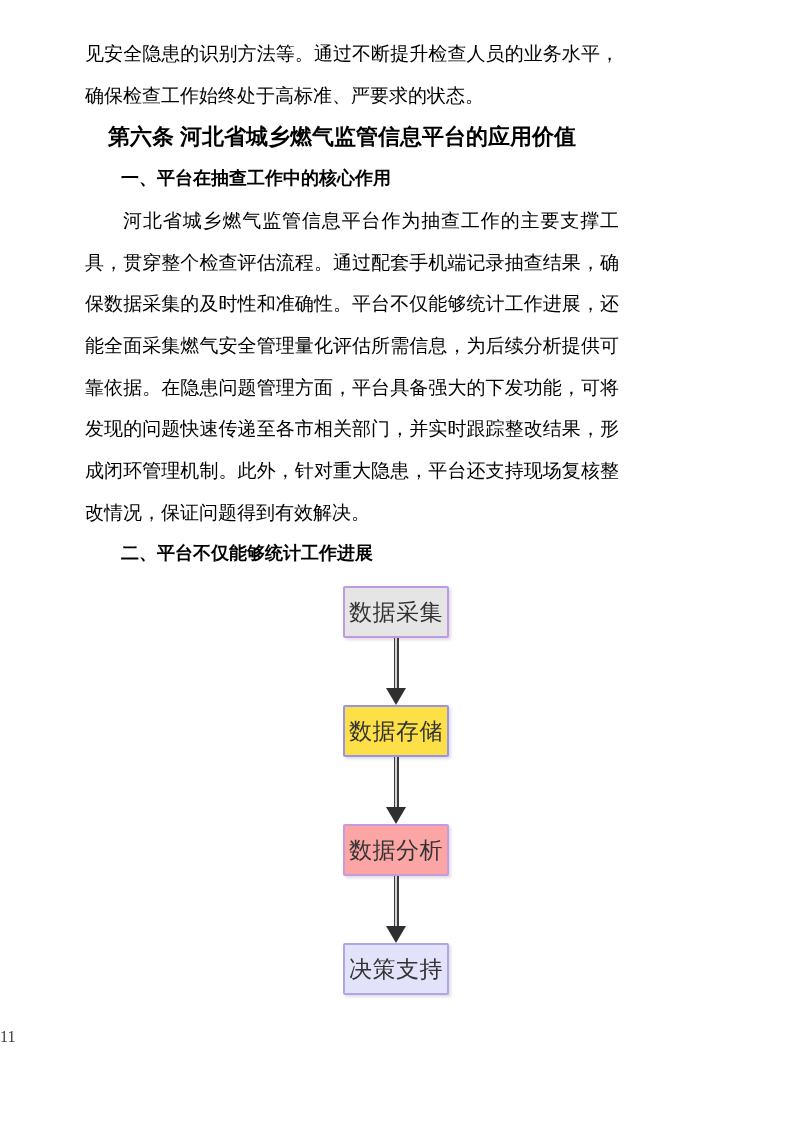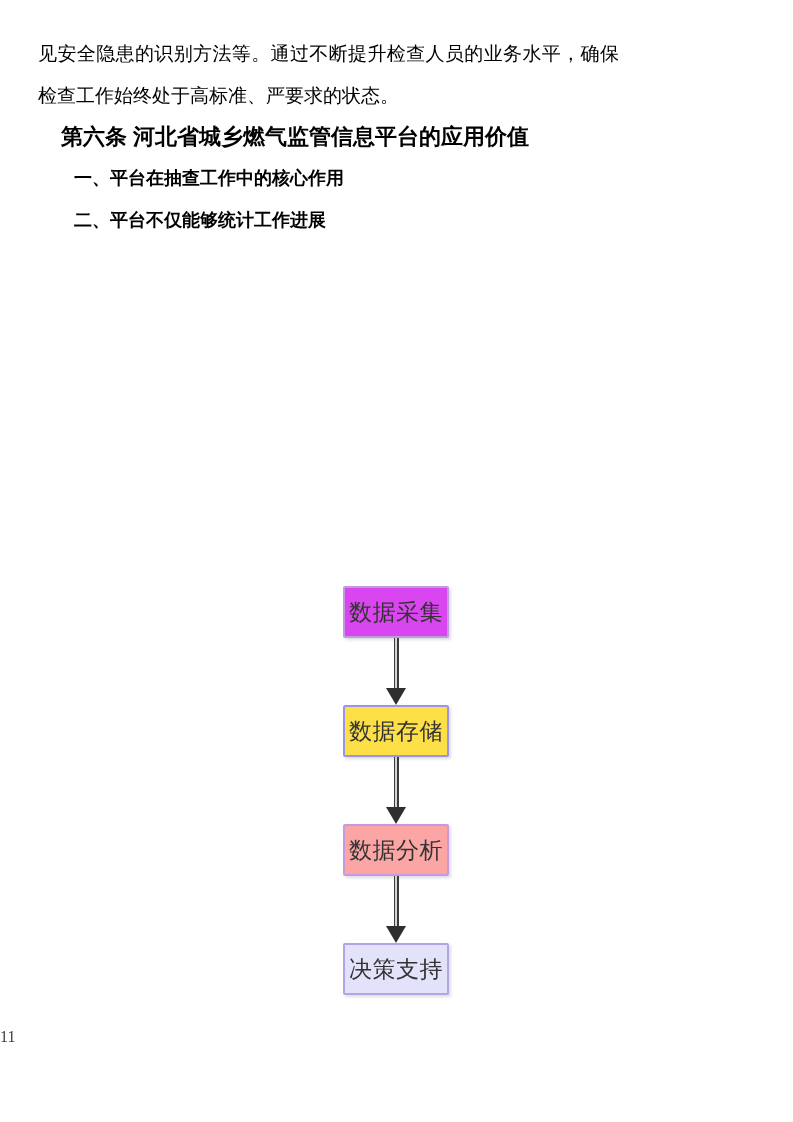--- a/index.html
+++ b/index.html
@@ -7,21 +7,21 @@
   body {
     width: 793px; height: 1122px;
     font-family: "Liberation Serif", serif;
     position: relative;
     overflow: hidden;
   }
   .doc-page {
     position: relative;
     width: 707px; height: 1122px;
     background: #ffffff;
-    padding: 33px 88px 0 38px;
+    padding: 33px 88px 0 85px;
   }
   .body-text {
     font-size: 19px;
     line-height: 41.7px;
     color: #000000;
     text-align: justify;
     word-break: break-all;
     text-indent: 2em;
   }
   .no-indent { text-indent: 0; }
@@ -94,25 +94,26 @@
 <body>
 
 <div class="doc-page">
 
   <p class="body-text no-indent">见安全隐患的识别方法等。通过不断提升检查人员的业务水平，确保检查工作始终处于高标准、严要求的状态。</p>
 
   <h2 class="doc-heading">第六条 河北省城乡燃气监管信息平台的应用价值</h2>
 
   <p class="sub-heading">一、平台在抽查工作中的核心作用</p>
 
+  <p class="body-text">河北省城乡燃气监管信息平台作为抽查工作的主要支撑工具，贯穿整个检查评估流程。通过配套手机端记录抽查结果，确保数据采集的及时性和准确性。平台不仅能够统计工作进展，还能全面采集燃气安全管理量化评估所需信息，为后续分析提供可靠依据。在隐患问题管理方面，平台具备强大的下发功能，可将发现的问题快速传递至各市相关部门，并实时跟踪整改结果，形成闭环管理机制。此外，针对重大隐患，平台还支持现场复核整改情况，保证问题得到有效解决。</p>
 
   <p class="sub-heading">二、平台不仅能够统计工作进展</p>
 
   <div class="flowchart" id="flowchart">
-      <div class="fc-node" style="background: #d946ef; border-color: rgb(192, 154, 222);">数据采集</div>
+      <div class="fc-node" style="background: #e5e5e5; border-color: rgb(192, 154, 222);">数据采集</div>
       <div class="fc-arrow">
         <div class="fc-shaft"></div>
         <div class="fc-head" style="border-top-color: rgb(47, 47, 47);"></div>
       </div>
       <div class="fc-node" style="background: #fde047; border-color: rgb(154, 148, 232);">数据存储</div>
       <div class="fc-arrow">
         <div class="fc-shaft"></div>
         <div class="fc-head" style="border-top-color: rgb(47, 47, 47);"></div>
       </div>
       <div class="fc-node" style="background: #fca5a5; border-color: rgb(199, 154, 224);">数据分析</div>

